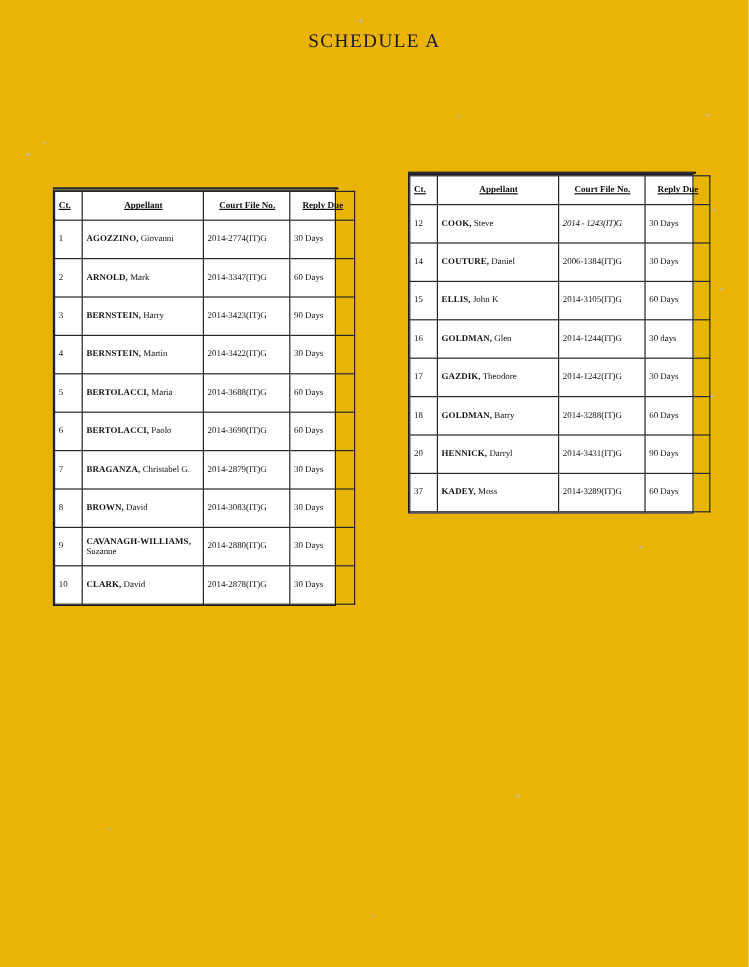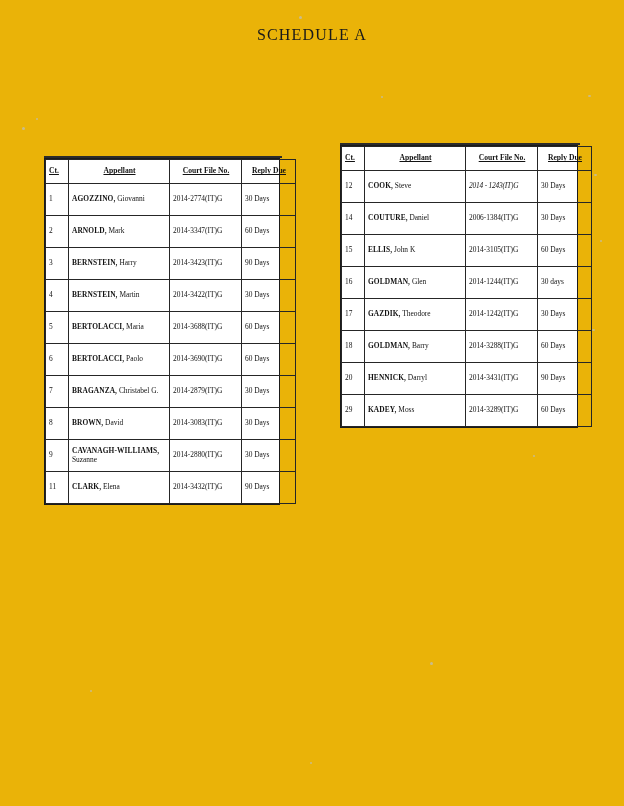--- a/index.html
+++ b/index.html
@@ -177,24 +177,24 @@
           <td class="col-file">2014-3083(IT)G</td>
           <td class="col-reply">30 Days</td>
         </tr>
         <tr>
           <td class="col-ct">9</td>
           <td class="col-name"><span class="surname">CAVANAGH-WILLIAMS,</span> <span class="given">Suzanne</span></td>
           <td class="col-file">2014-2880(IT)G</td>
           <td class="col-reply">30 Days</td>
         </tr>
         <tr>
-          <td class="col-ct">11</td>
-          <td class="col-name"><span class="surname">CLARK,</span> <span class="given">Elena</span></td>
-          <td class="col-file">2014-3432(IT)G</td>
-          <td class="col-reply">90 Days</td>
+          <td class="col-ct">10</td>
+          <td class="col-name"><span class="surname">CLARK,</span> <span class="given">David</span></td>
+          <td class="col-file">2014-2878(IT)G</td>
+          <td class="col-reply">30 Days</td>
         </tr>
       </tbody>
     </table>
   </div>
 
   <div class="table-wrap" id="table-right">
     <table class="sched">
       <thead>
         <tr>
           <th class="col-ct hdr-ct">Ct.</th>
@@ -240,21 +240,21 @@
           <td class="col-file">2014-3288(IT)G</td>
           <td class="col-reply">60 Days</td>
         </tr>
         <tr>
           <td class="col-ct">20</td>
           <td class="col-name"><span class="surname">HENNICK,</span> <span class="given">Darryl</span></td>
           <td class="col-file">2014-3431(IT)G</td>
           <td class="col-reply">90 Days</td>
         </tr>
         <tr>
-          <td class="col-ct">29</td>
+          <td class="col-ct">37</td>
           <td class="col-name"><span class="surname">KADEY,</span> <span class="given">Moss</span></td>
           <td class="col-file">2014-3289(IT)G</td>
           <td class="col-reply">60 Days</td>
         </tr>
       </tbody>
     </table>
   </div>
 
 </div>
 

